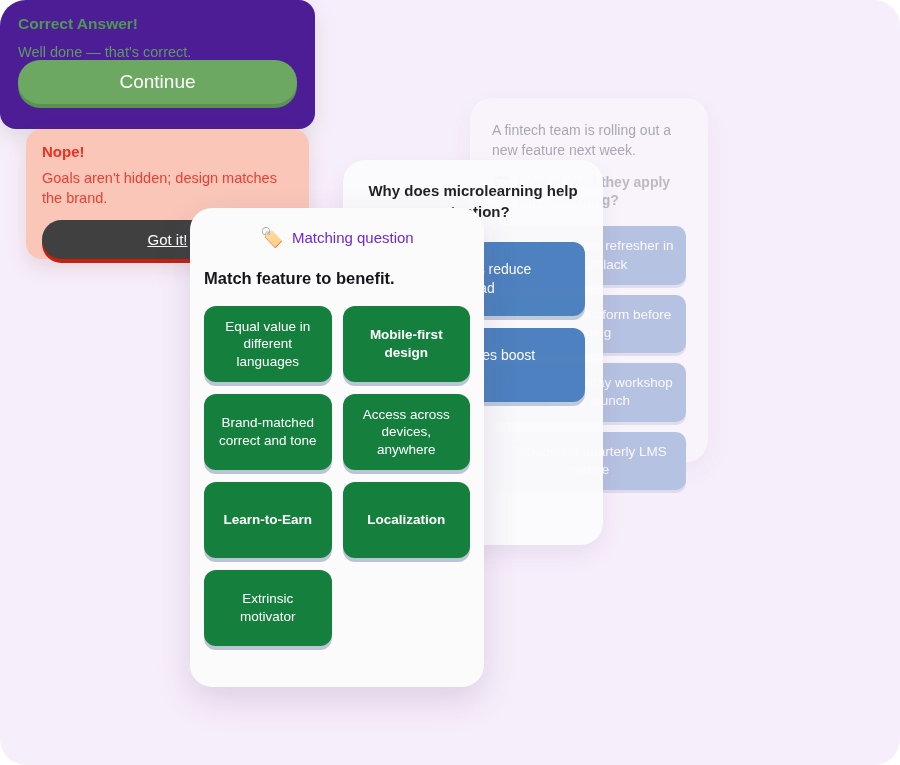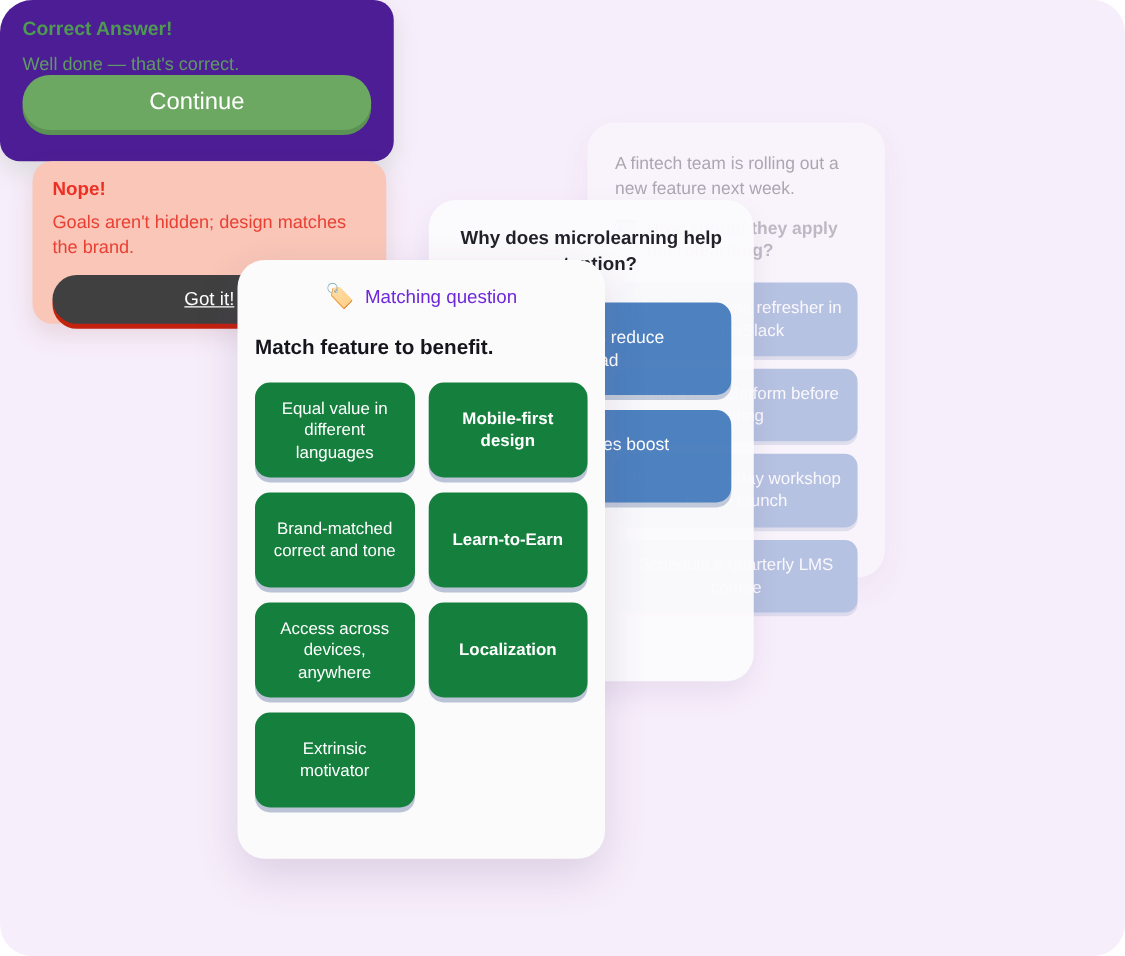--- a/index.html
+++ b/index.html
@@ -205,22 +205,22 @@
   <div class="card" id="matching-card">
     <div class="kind-row">
       <span class="kind-emoji">🏷️</span>
       <span class="kind-label">Matching question</span>
     </div>
     <div class="match-prompt">Match feature to benefit.</div>
     <div class="match-grid">
       <div class="tile right">Equal value in different languages</div>
       <div class="tile left">Mobile-first design</div>
       <div class="tile right">Brand-matched correct and tone</div>
+      <div class="tile right">Access across devices, anywhere</div>
       <div class="tile left">Learn-to-Earn</div>
-      <div class="tile right">Access across devices, anywhere</div>
       <div class="tile left">Localization</div>
       <div class="tile right">Extrinsic motivator</div>
     </div>
   </div>
 
   <div id="correct-card">
     <div class="fb-title">Correct Answer!</div>
     <div class="fb-body">Well done — that's correct.</div>
     <button class="fb-btn" id="continue-button">Continue</button>
   </div>

